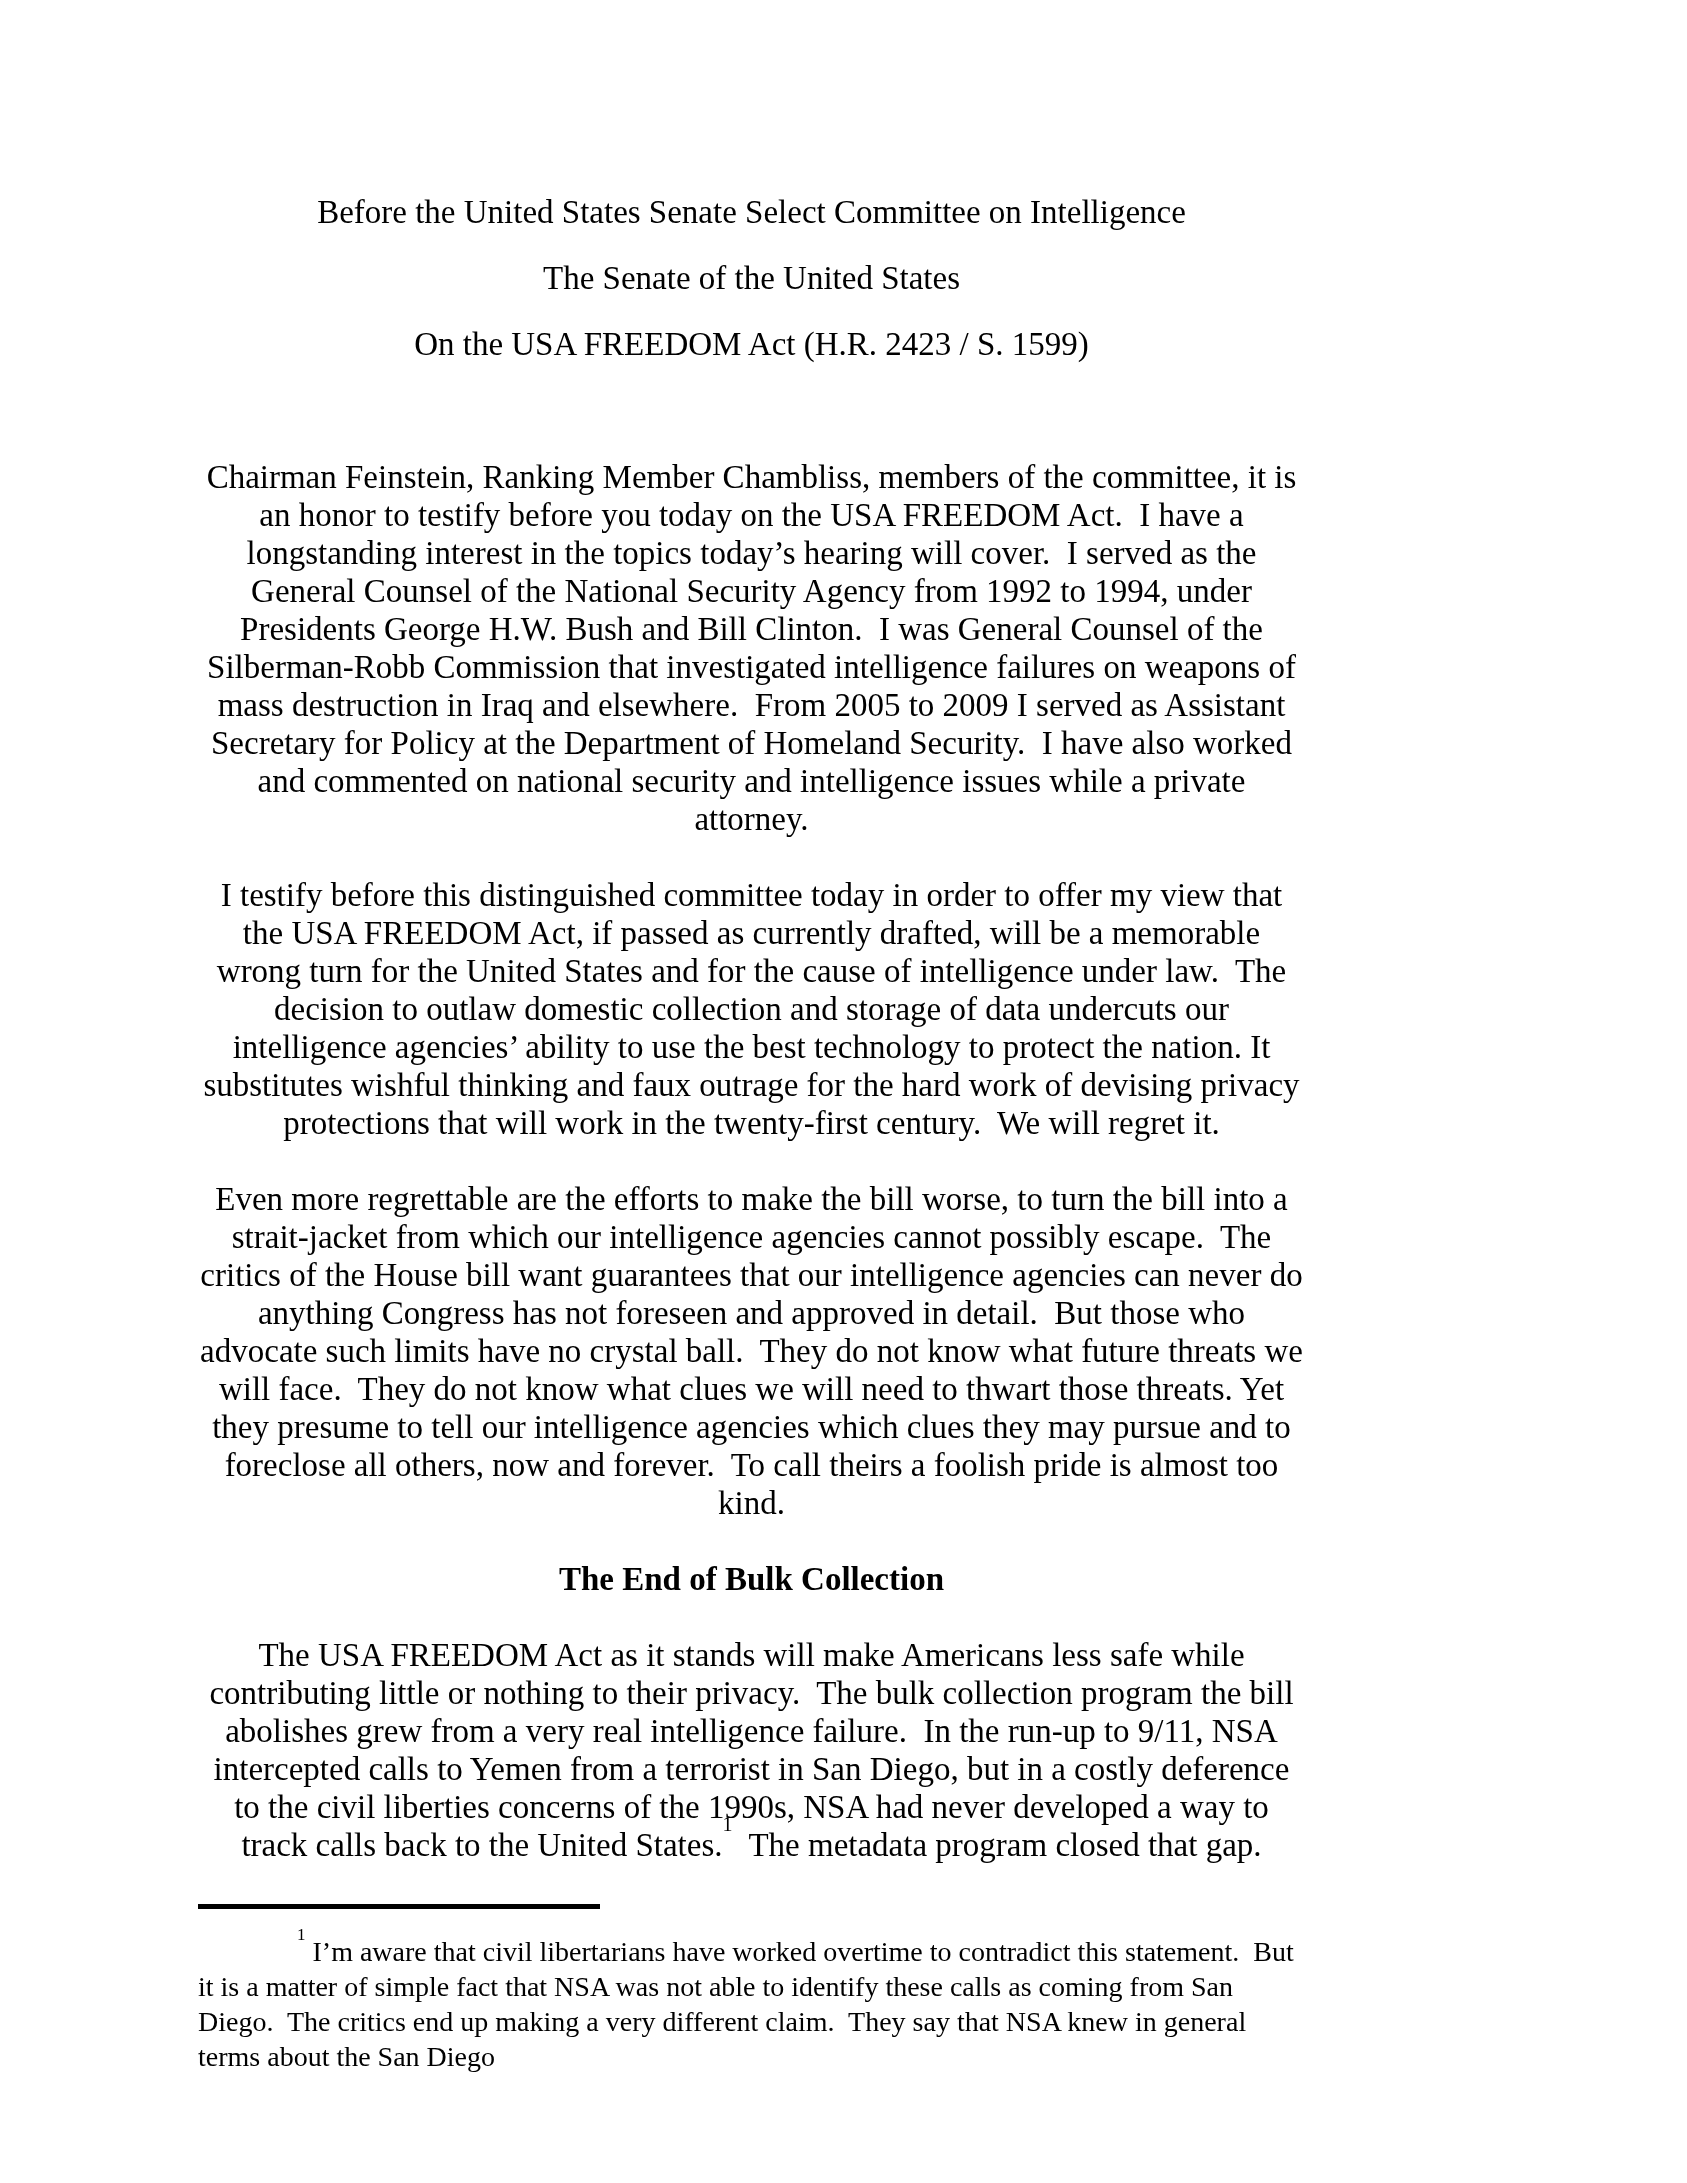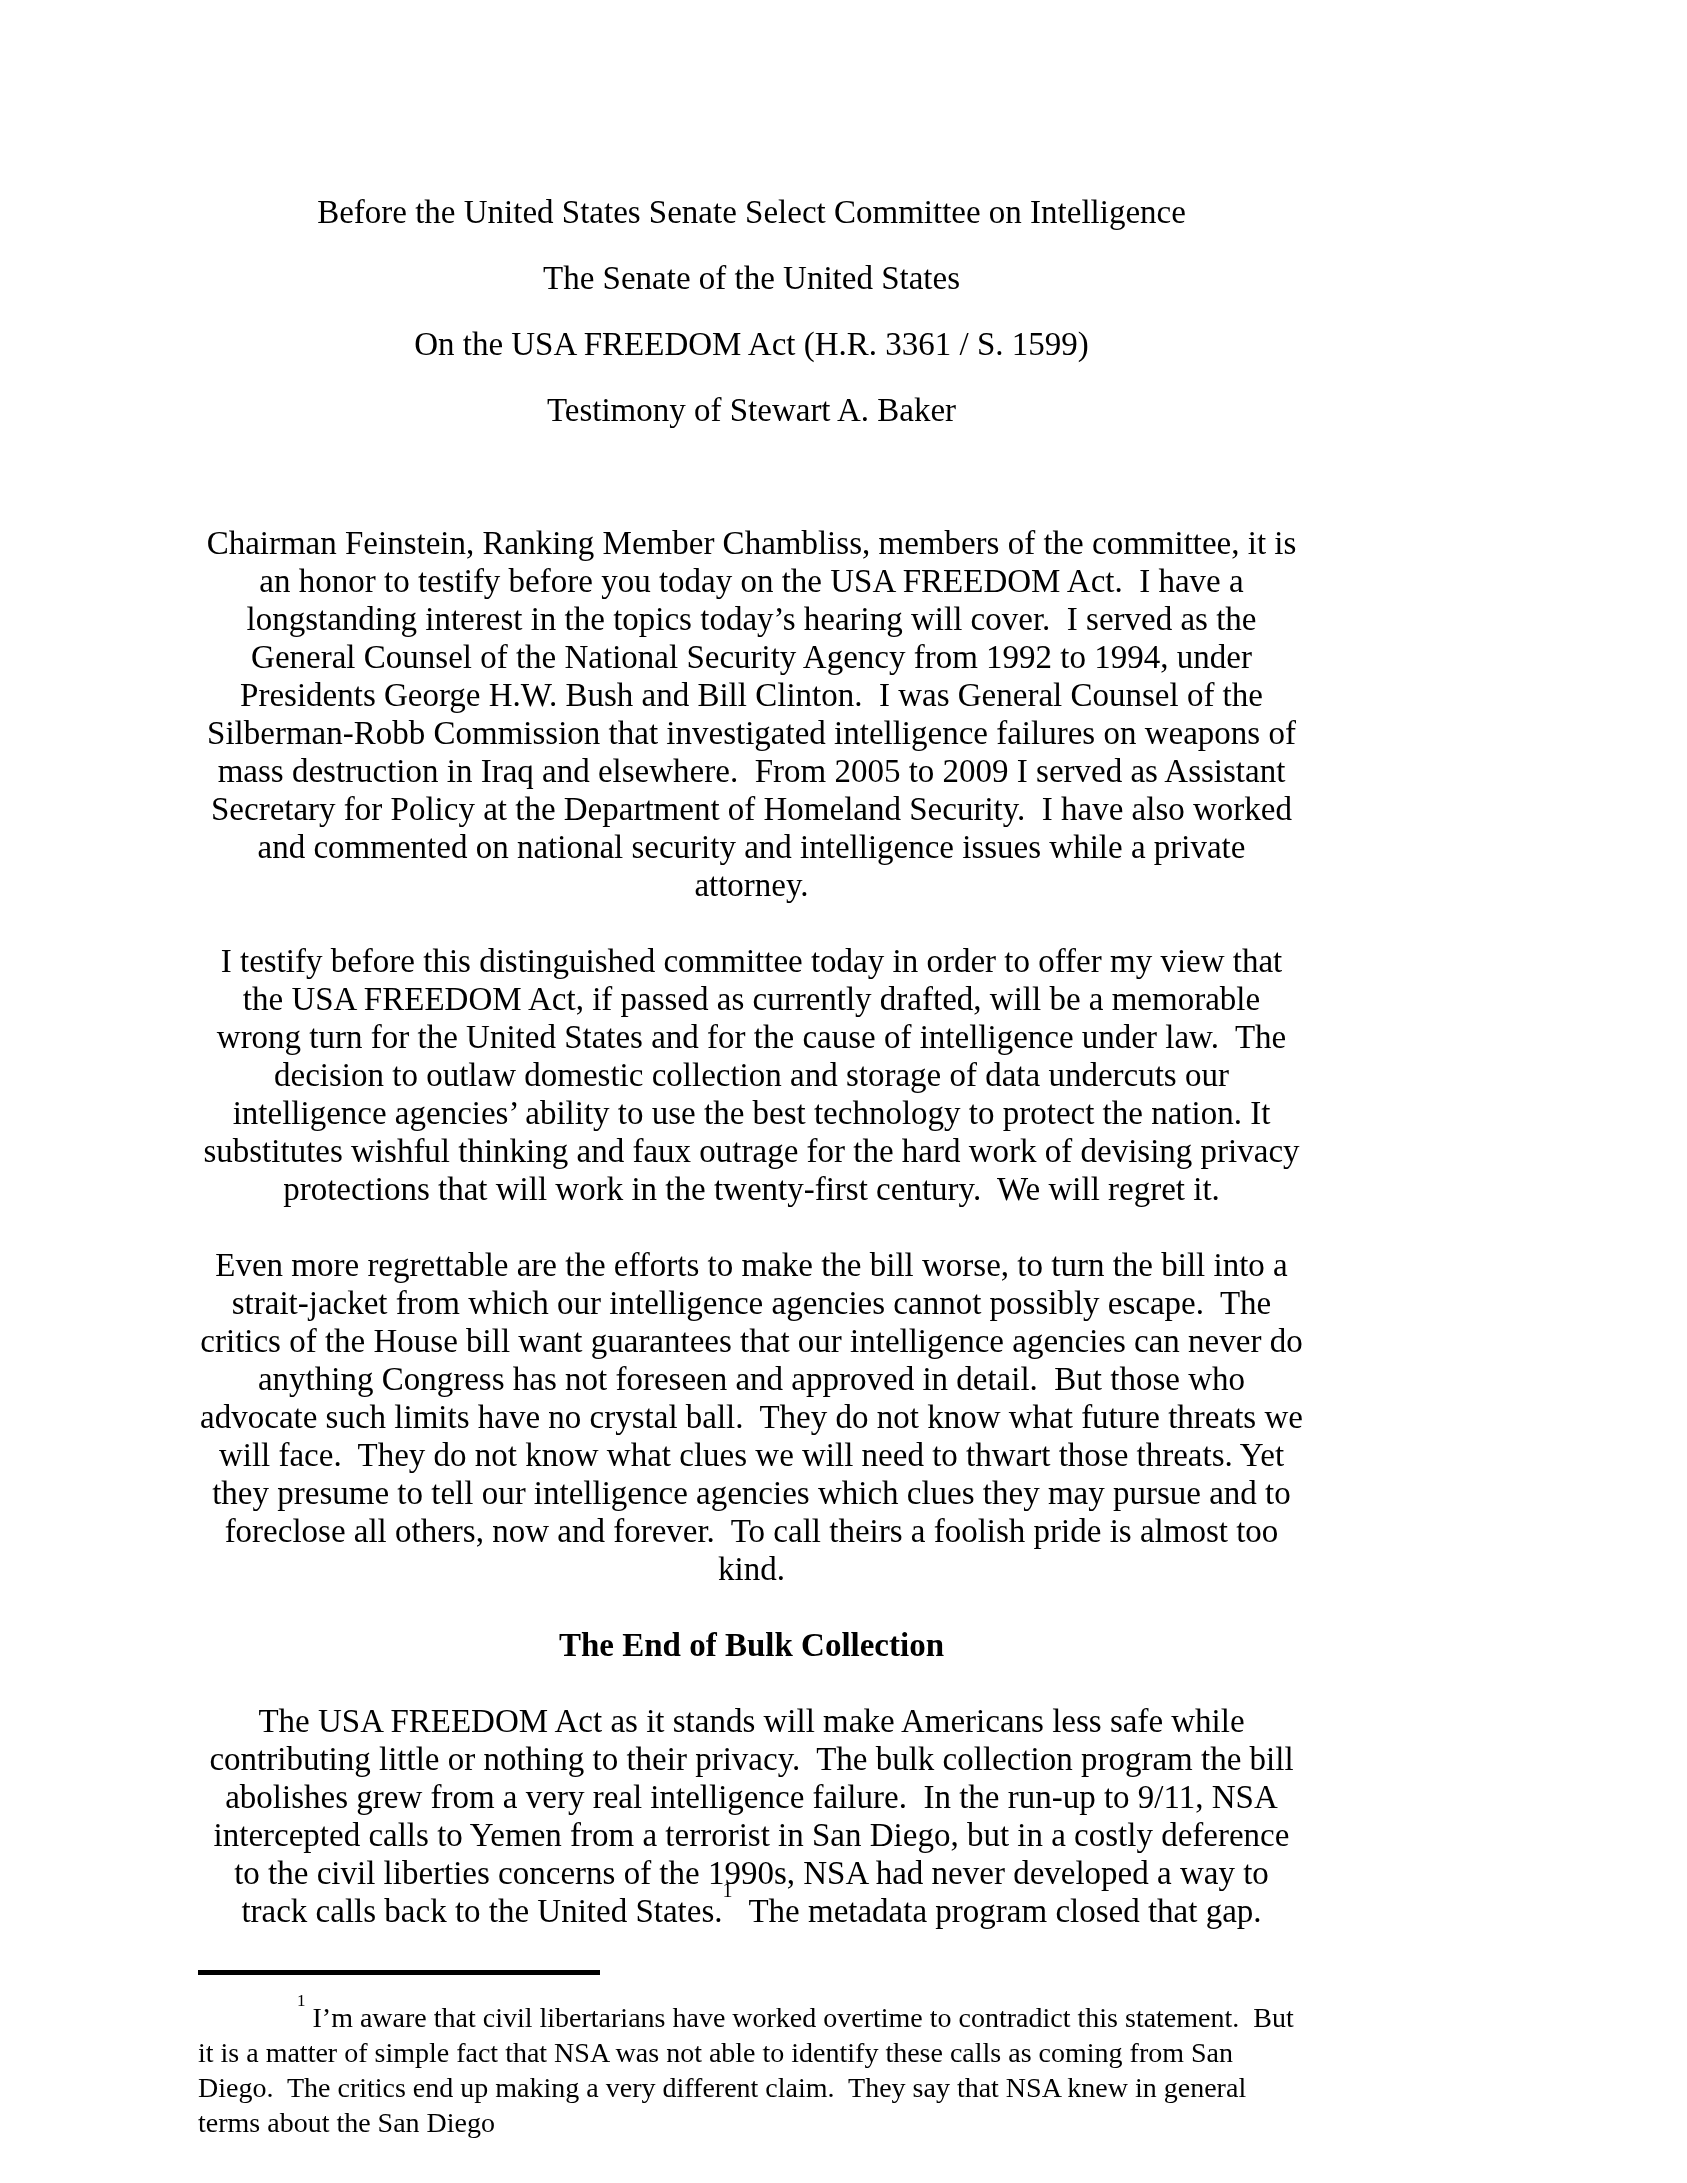--- a/index.html
+++ b/index.html
@@ -68,22 +68,21 @@
   }
 </style>
 </head>
 <body>
 
 <div class="page">
 
   <div class="title-block">
     <p>Before the United States Senate Select Committee on Intelligence</p>
     <p>The Senate of the United States</p>
-    <p>On the USA FREEDOM Act (H.R. 3361 / S. 1599)</p>
-    <p>Testimony of Stewart A. Baker</p>
+    <p>On the USA FREEDOM Act (H.R. 2423 / S. 1599)</p>
   </div>
 
   <div class="body-text">
     <p>Chairman Feinstein, Ranking Member Chambliss, members of the committee, it is an honor to testify before you today on the USA FREEDOM Act.  I have a longstanding interest in the topics today’s hearing will cover.  I served as the General Counsel of the National Security Agency from 1992 to 1994, under Presidents George H.W. Bush and Bill Clinton.  I was General Counsel of the Silberman-Robb Commission that investigated intelligence failures on weapons of mass destruction in Iraq and elsewhere.  From 2005 to 2009 I served as Assistant Secretary for Policy at the Department of Homeland Security.  I have also worked and commented on national security and intelligence issues while a private attorney.</p>
     <p>I testify before this distinguished committee today in order to offer my view that the USA FREEDOM Act, if passed as currently drafted, will be a memorable wrong turn for the United States and for the cause of intelligence under law.  The decision to outlaw domestic collection and storage of data undercuts our intelligence agencies’ ability to use the best technology to protect the nation. It substitutes wishful thinking and faux outrage for the hard work of devising privacy protections that will work in the twenty-first century.  We will regret it.</p>
     <p>Even more regrettable are the efforts to make the bill worse, to turn the bill into a strait-jacket from which our intelligence agencies cannot possibly escape.  The critics of the House bill want guarantees that our intelligence agencies can never do anything Congress has not foreseen and approved in detail.  But those who advocate such limits have no crystal ball.  They do not know what future threats we will face.  They do not know what clues we will need to thwart those threats. Yet they presume to tell our intelligence agencies which clues they may pursue and to foreclose all others, now and forever.  To call theirs a foolish pride is almost too kind.</p>
     <p class="section-heading">The End of Bulk Collection</p>
     <p class="last-paragraph"><span>The USA FREEDOM Act as it stands will make Americans less safe while contributing little or nothing to their privacy.  The bulk collection program the bill abolishes grew from a very real intelligence failure.  In the run-up to 9/11, NSA intercepted calls to Yemen from a terrorist in San Diego, but in a costly deference to the civil liberties concerns of the 1990s, NSA had never developed a way to track calls back to the United States.</span><sup class="fn-ref">1</sup><span>  The metadata program closed that gap.</span></p>
   </div>
 

